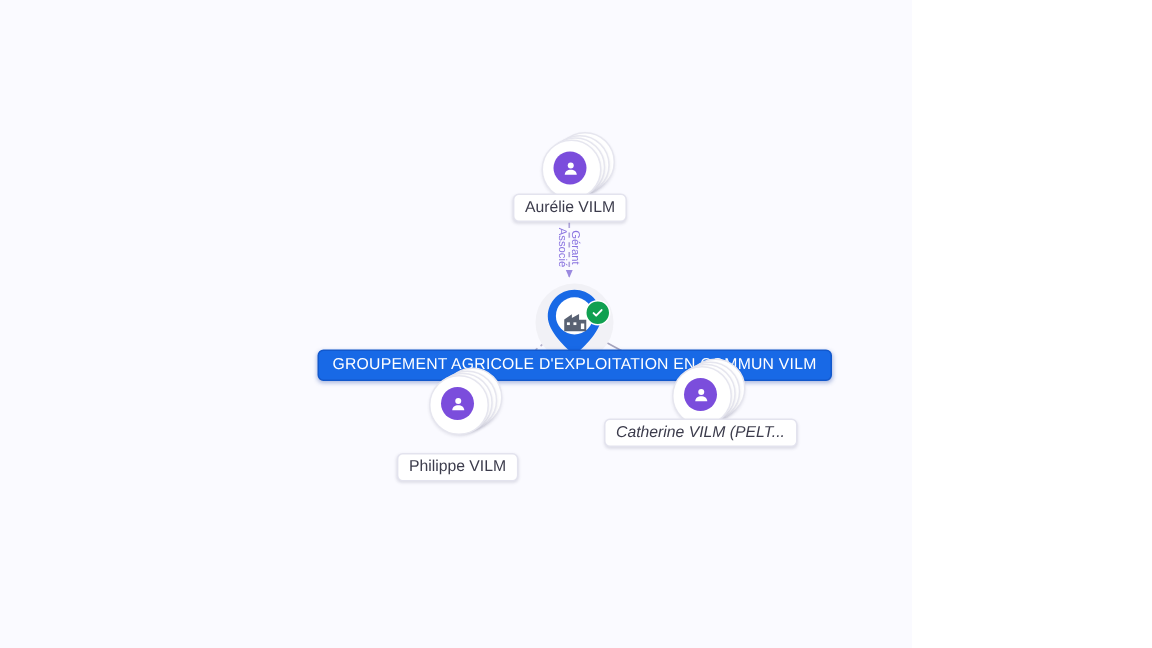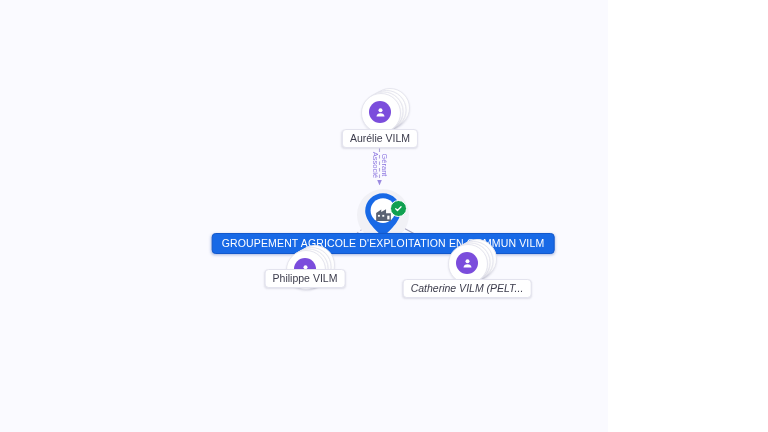--- a/index.html
+++ b/index.html
@@ -206,21 +206,21 @@
       <div class="sheet s1"></div>
       <div class="sheet s0"></div>
     </div>
     <div class="avatar-disc">
       <svg width="13" height="13" viewBox="0 0 24 24" aria-hidden="true">
         <circle cx="12" cy="8" r="3.7" fill="#ffffff"></circle>
         <path d="M4.6 19.4c0-4 3.4-6.2 7.4-6.2s7.4 2.2 7.4 6.2z" fill="#ffffff"></path>
       </svg>
     </div>
   </div>
-  <div class="node-label" style="left:305px; top:269px;">Philippe VILM</div>
+  <div class="node-label" style="left:305px; top:302px;">Philippe VILM</div>
 
   <div class="person-node" style="left:467px; top:263px;">
     <div class="stack">
       <div class="sheet s3"></div>
       <div class="sheet s2"></div>
       <div class="sheet s1"></div>
       <div class="sheet s0"></div>
     </div>
     <div class="avatar-disc">
       <svg width="13" height="13" viewBox="0 0 24 24" aria-hidden="true">

